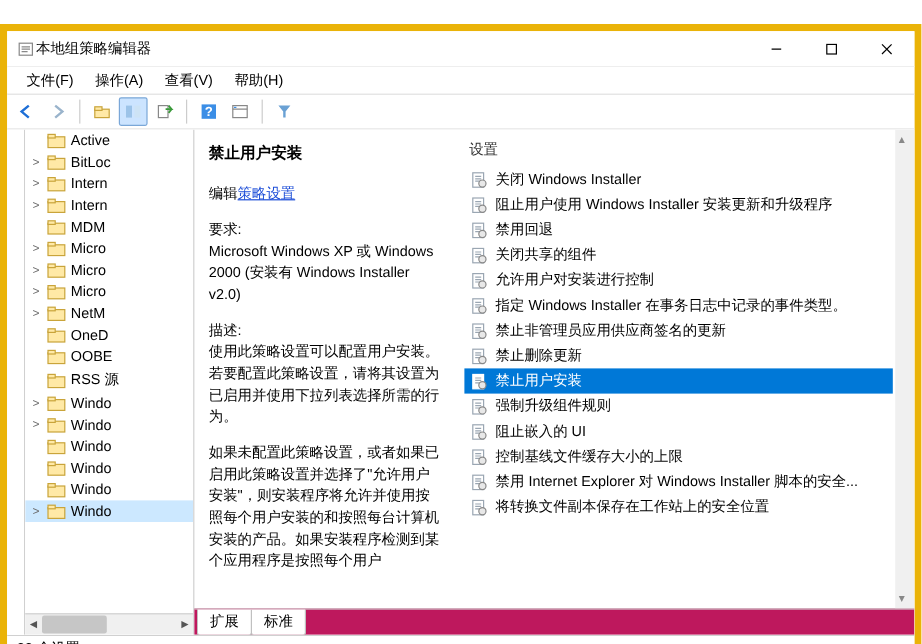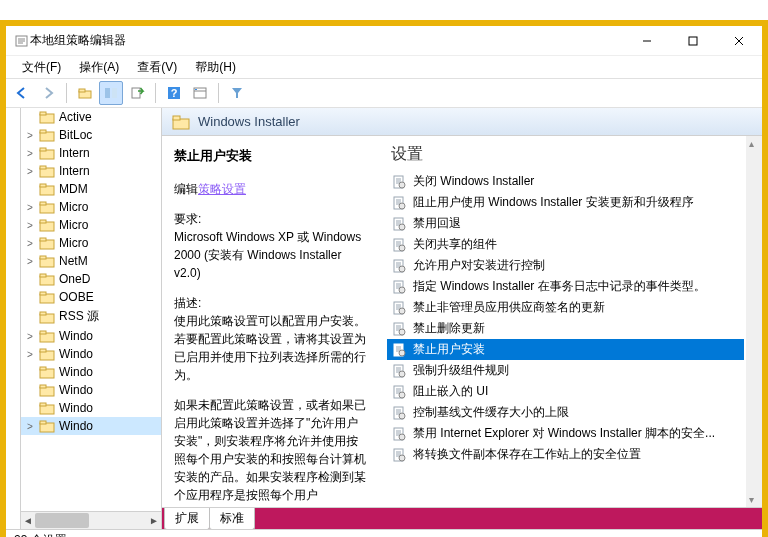--- a/index.html
+++ b/index.html
@@ -40,25 +40,25 @@
   .detail-panel { flex: 1; display: flex; flex-direction: column; position: relative; background: #fff; border-left:1px solid #d0d0d0;}
   
   .header-bar { display: flex; align-items: center; height: 28px; padding-left: 10px; background: linear-gradient(#f0f6fd, #d9e6f5); border-bottom: 1px solid #d0d0d0; }
   .header-bar .folder-icon { margin-right: 8px; display:inline-flex;}
   .header-bar .txt { font-size: 13px; color: #2f4662; }
   
   .detail-body { flex: 1; display: flex; overflow: hidden; }
   
   .left-col { width: 215px; padding: 10px 10px 8px 12px; font-size: 12px; line-height: 1.5; overflow:hidden; }
   .left-col .policy-title { font-weight: bold; margin-bottom: 14px; font-size:13px; }
-  .left-col .edit-link { color: #8b5cf6; }
+  .left-col .edit-link { color: #1d4ed8; }
   .left-col .section { margin-top: 12px; }
   
   .right-col { flex: 1; display:flex; flex-direction:column; padding:0; position:relative; }
-  .col-header { font-size: 16px; color:#333; padding:8px 0 6px 14px;}
+  .col-header { font-size: 12px; color:#333; padding:8px 0 6px 14px;}
   .settings-list { flex:1; overflow:hidden; padding:0 18px 0 10px;}
   .setting-item { display: flex; align-items: center; padding: 2px 4px; font-size: 12px; white-space: nowrap; }
   .setting-item.selected { background: #0078d7; color: #fff; }
   .setting-item .p-icon { width: 16px; height: 16px; margin-right: 6px; flex-shrink:0; display:inline-flex; align-items:center; justify-content:center;}
   
   .vscroll { width: 16px; position:absolute; right:0; top:0; bottom:0; background:#f0f0f0;}
   .vscroll .track-up { position:absolute; top:2px; left:3px; font-size:10px; color:#888;}
   .vscroll .track-down { position:absolute; bottom:2px; left:3px; font-size:10px; color:#888;}
   
   .tabs { height: 22px; display: flex; align-items: flex-start; padding-left: 2px; border-top:1px solid #d0d0d0; background:#be185d;}
@@ -349,29 +349,20 @@
           </div>
         </div>
       <div class="tree-hscroll">
         <span class="arrow-left">◄</span>
         <div class="thumb"></div>
         <span class="arrow-right">►</span>
       </div>
     </div>
 
     <div class="detail-panel">
-      <div class="header-bar">
-        <span class="folder-icon">
-            <svg width="18" height="16">
-              <rect x="1" y="5" width="16" height="10" class="folder-svg"></rect>
-              <rect x="1" y="2" width="7" height="4" class="folder-svg"></rect>
-            </svg>
-          </span>
-        <span class="txt">Windows Installer</span>
-      </div>
 
       <div class="detail-body">
         <div class="left-col">
           <div class="policy-title">禁止用户安装</div>
           <div><span>编辑</span><a href="#" class="edit-link">策略设置</a></div>
           <div class="section">
             <div>要求:</div>
             <div>Microsoft Windows XP 或 Windows 2000 (安装有 Windows Installer v2.0)</div>
           </div>
           <div class="section">

